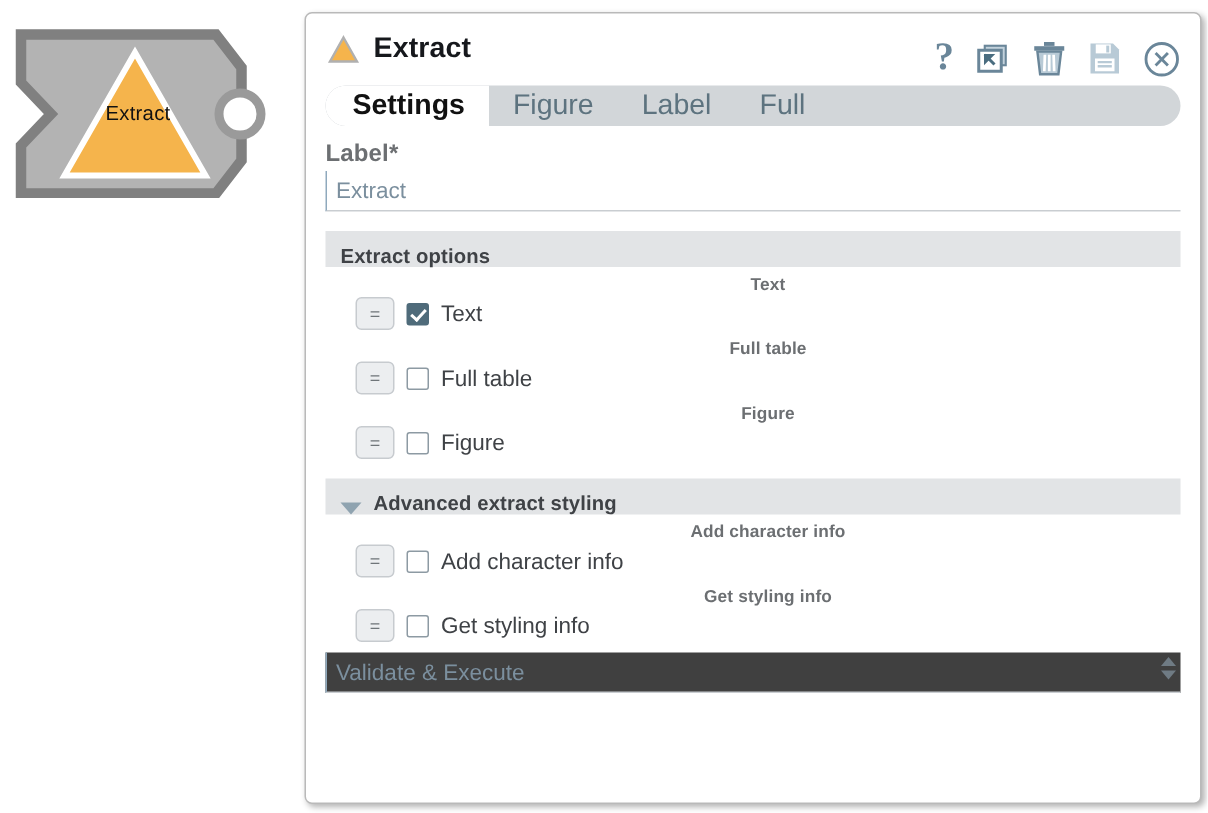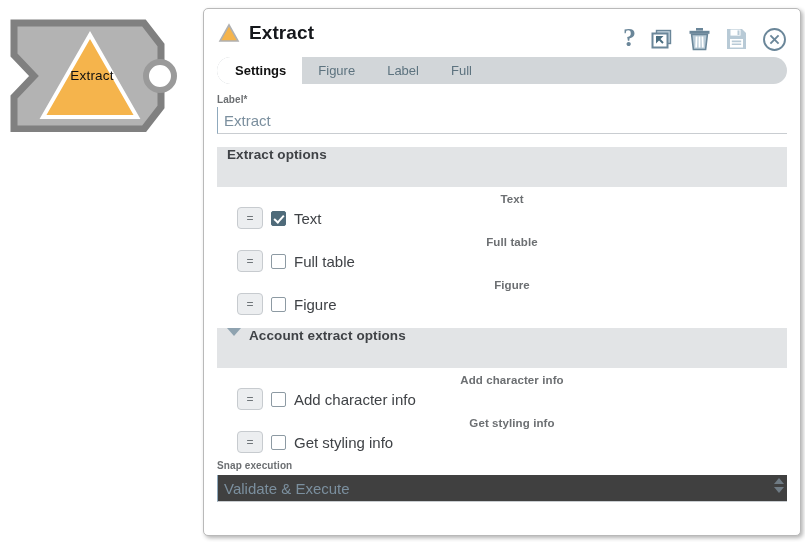--- a/index.html
+++ b/index.html
@@ -62,51 +62,51 @@
     height:27px;
     background:#d2d6d9;
     border-radius:14px;
     display:flex;align-items:stretch;
     overflow:hidden;
     position:relative;
   }
   .tab{
     display:flex;align-items:center;justify-content:center;
     padding:0 16px;
-    font-size:13px;color:#5d737f;
+    font-size:19px;color:#5d737f;
     cursor:pointer;user-select:none;
   }
   .tab.active{
     background:#ffffff;color:#111111;font-weight:bold;
     border-radius:0;
   }
   .tab:first-child.active{border-radius:14px 0 0 14px;padding-left:18px;}
 
   
   #panel-body{padding:10px 13px 0 13px;}
 
   .field-label{
-    font-size:10px;color:#6c6f72;font-weight:bold;
+    font-size:16px;color:#6c6f72;font-weight:bold;
     margin-bottom:2px;letter-spacing:.1px;
   }
   .text-input{
     width:100%;height:27px;box-sizing:border-box;
     border:none;border-left:1px solid #8fa9bd;border-bottom:1px solid #c9cdd1;
     background:#ffffff;
     font-size:15px;color:#7b8f9e;
     font-family:"Liberation Sans", sans-serif;
     padding:0 6px;outline:none;
   }
 
   
   .section-bar{
     margin-top:13px;
     background:#e2e4e6;
-    height:40px;
-    display:flex;align-items:flex-start;
+    height:24px;
+    display:flex;align-items:flex-end;
     padding:0 0 0 10px;
     font-size:13.5px;font-weight:bold;color:#3f4246;
     letter-spacing:.1px;
   }
   .section-bar .caret{
     width:0;height:0;
     border-left:7px solid transparent;
     border-right:7px solid transparent;
     border-top:8px solid #8fa3b0;
     margin-right:8px;
@@ -260,21 +260,21 @@
         <div class="opt-row">
           <div class="expr-btn">=</div>
           <div class="cbx"></div>
           <span class="cbx-text">Figure</span>
         </div>
       </div>
     </div>
 
     <div class="section-bar">
       <span class="caret"></span>
-      <span>Account extract options</span>
+      <span>Advanced extract styling</span>
     </div>
     <div class="opt-group">
 
       <div>
         <div class="opt-label">Add character info</div>
         <div class="opt-row">
           <div class="expr-btn">=</div>
           <div class="cbx"></div>
           <span class="cbx-text">Add character info</span>
         </div>
@@ -284,21 +284,20 @@
         <div class="opt-label">Get styling info</div>
         <div class="opt-row">
           <div class="expr-btn">=</div>
           <div class="cbx"></div>
           <span class="cbx-text">Get styling info</span>
         </div>
       </div>
     </div>
 
     <div>
-      <div class="field-label">Snap execution</div>
       <div class="select-wrap">
         <div class="select-box">Validate &amp; Execute</div>
         <span class="spinner">
           <i class="up"></i>
             <i class="dn"></i>
         </span>
       </div>
     </div>
 
   </div>

